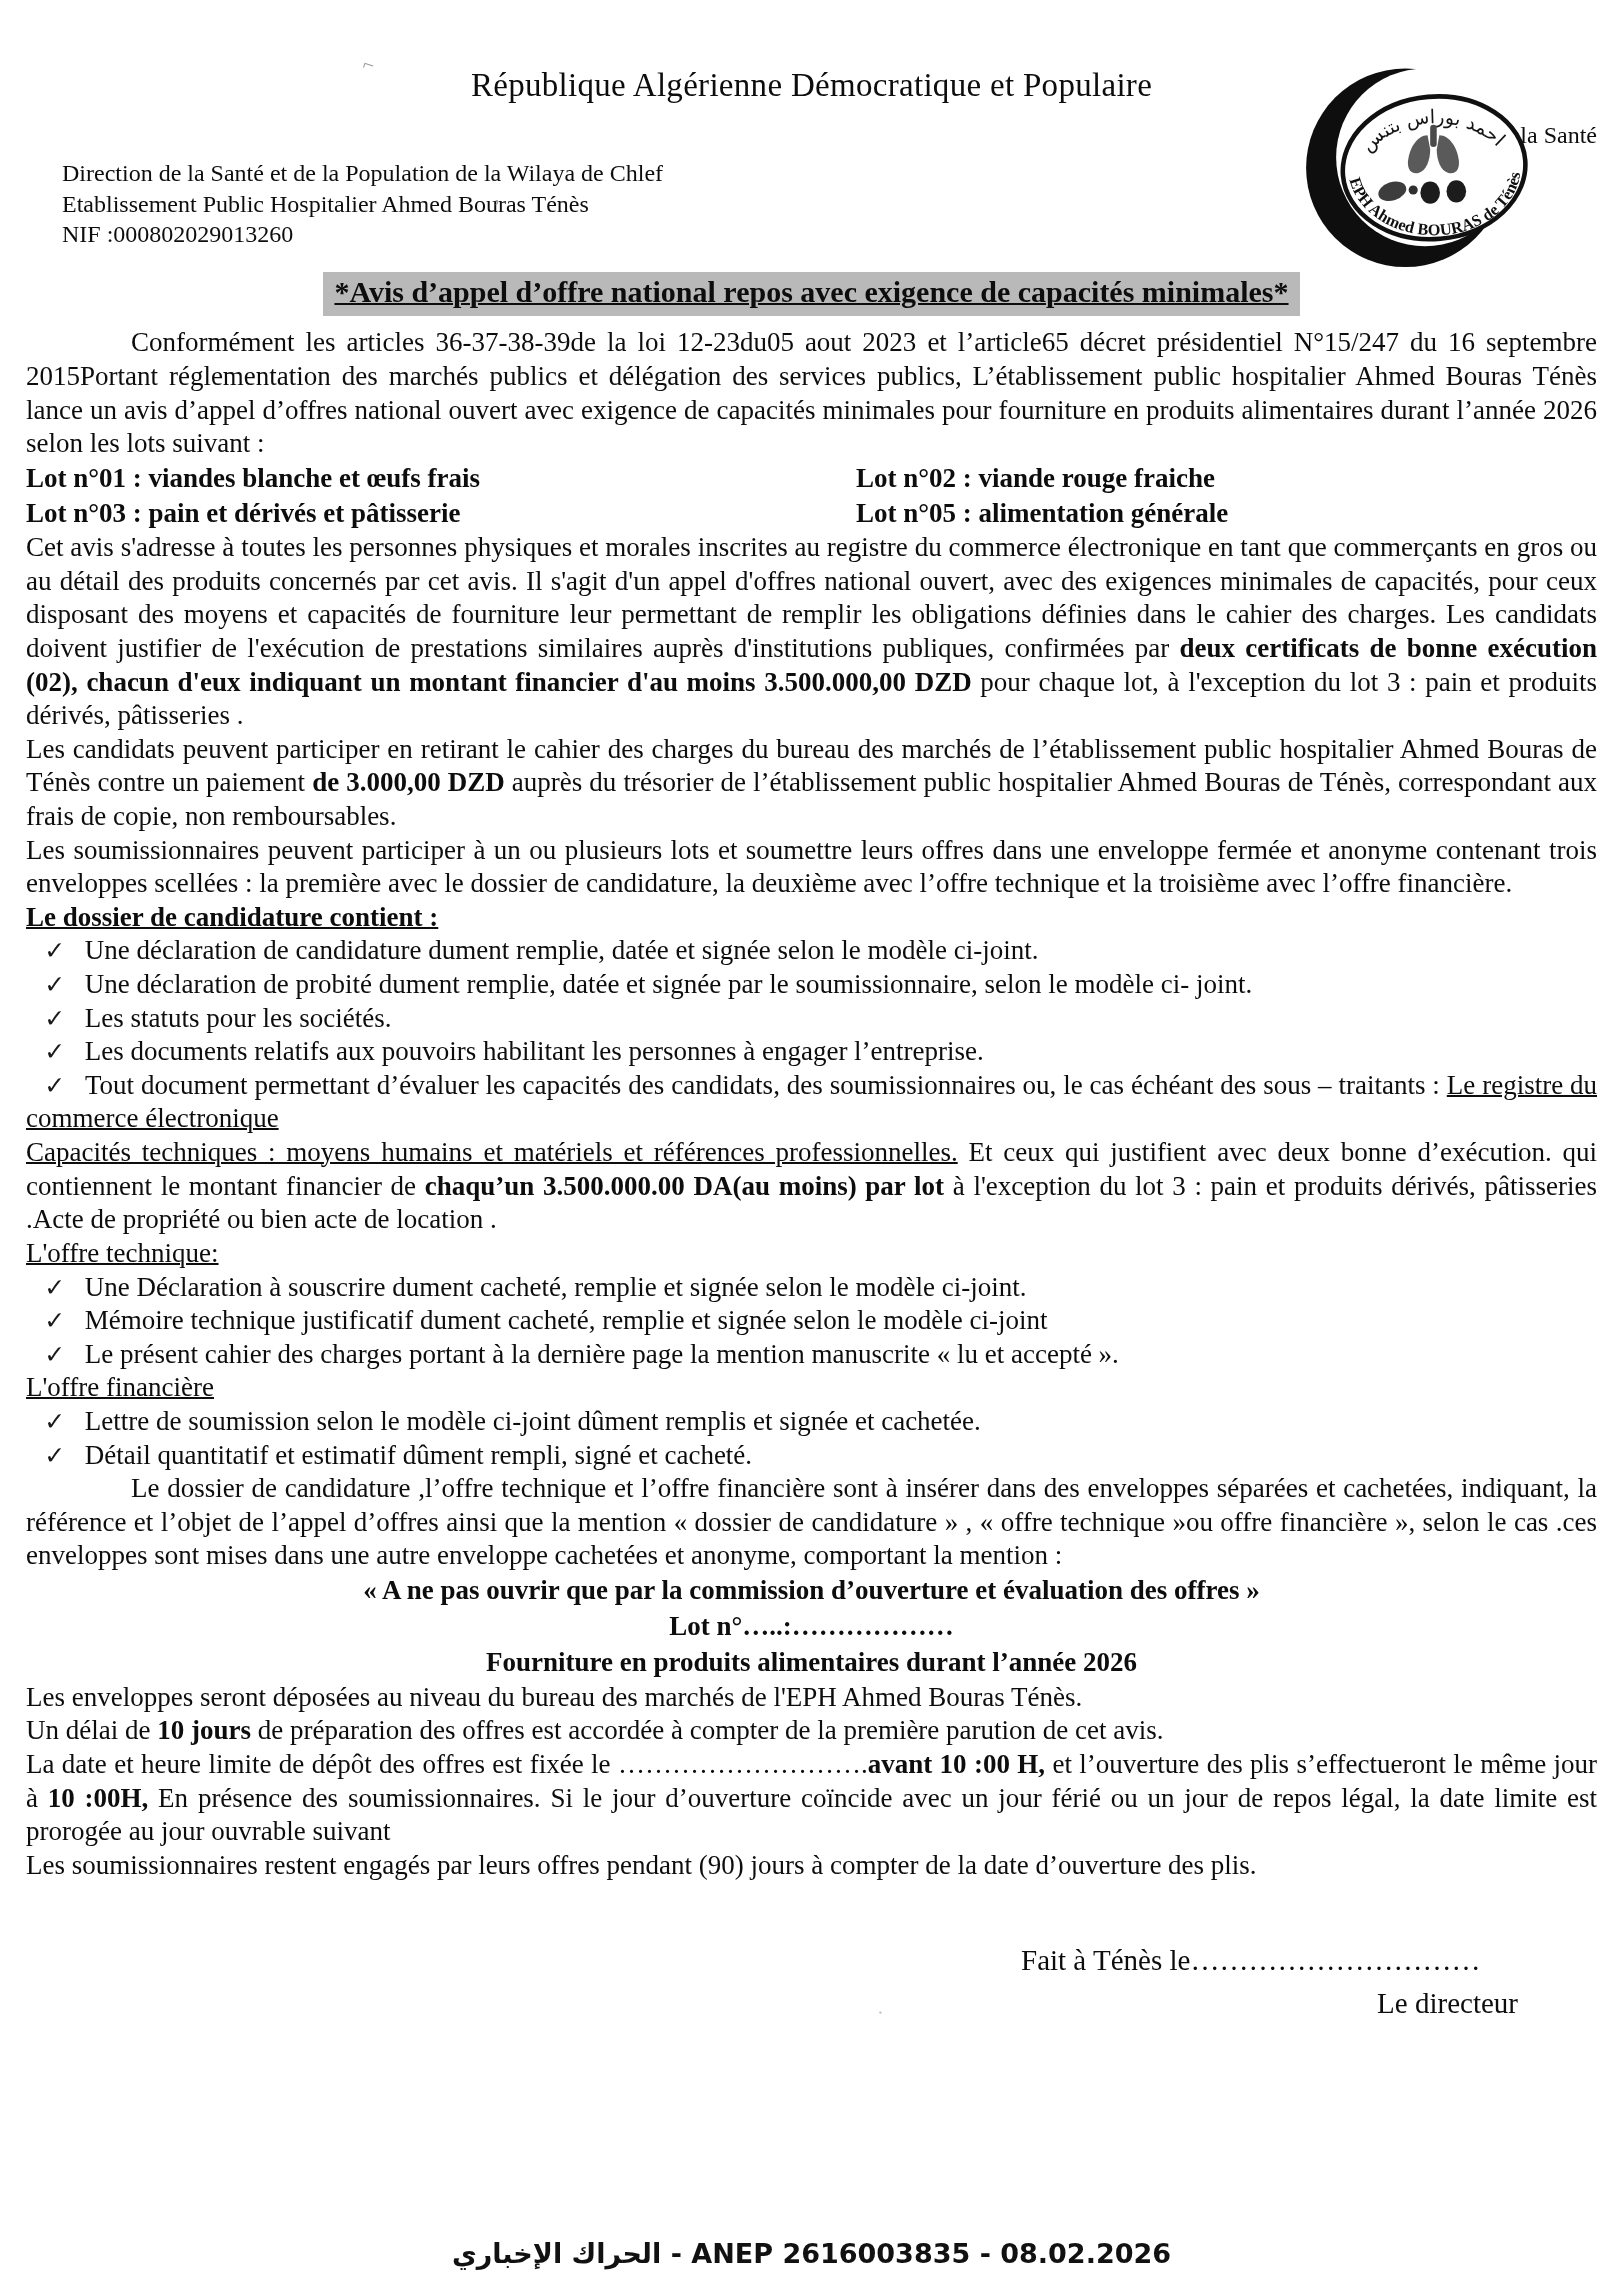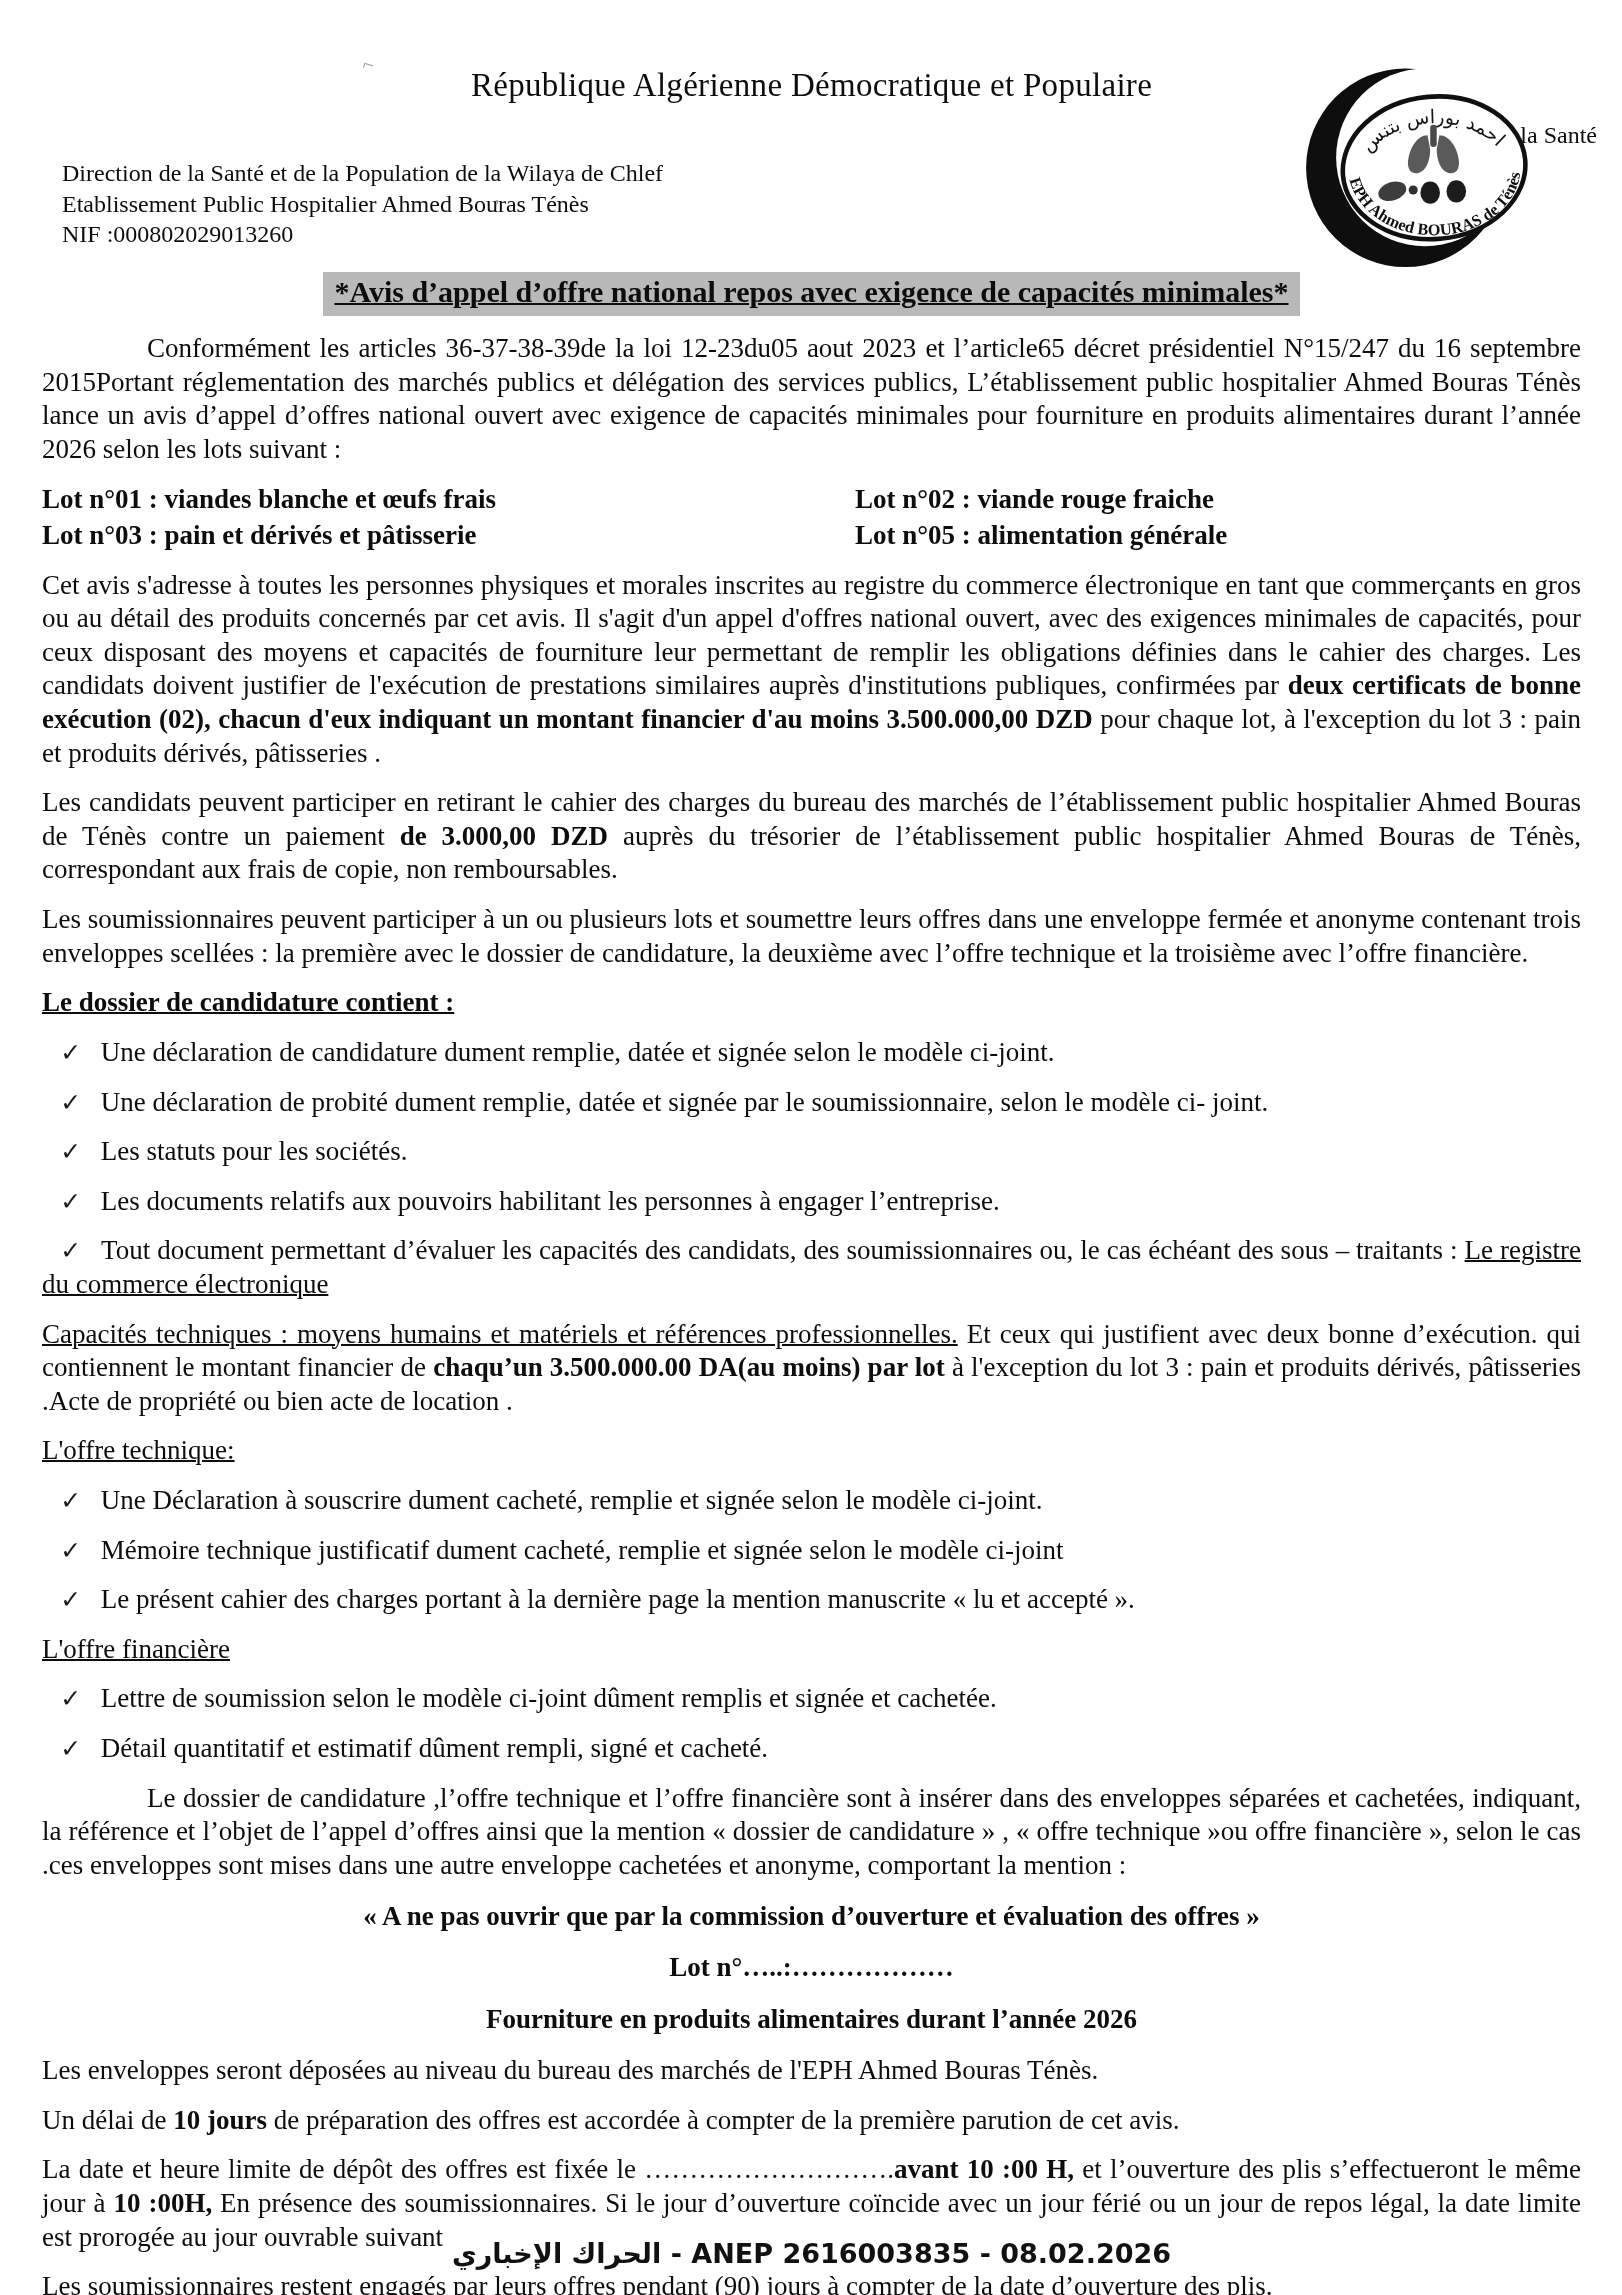--- a/index.html
+++ b/index.html
@@ -24,21 +24,21 @@
     display:inline-block;
     background:#b9b9b9;
     font-weight:bold;
     font-size:30px;
     text-decoration:underline;
     text-decoration-thickness:2px;
     padding:3.9px 11.8px 6.5px 11.8px;
   }
   
   .doc-body{ margin-top:10.5px; font-size:27px; line-height:1.245;}
-  .doc-body > div{ margin:16px; }
+  .doc-body > div{ margin:0; }
   .p{ text-align:justify; }
   .indent{ text-indent:105px; }
   .lots{
     display:grid;
     grid-template-columns: 1.12fr 1fr;
     font-weight:bold;
     margin-left:121px;
     line-height:1.3;
   }
   .h{ margin-top:1.3px; }

